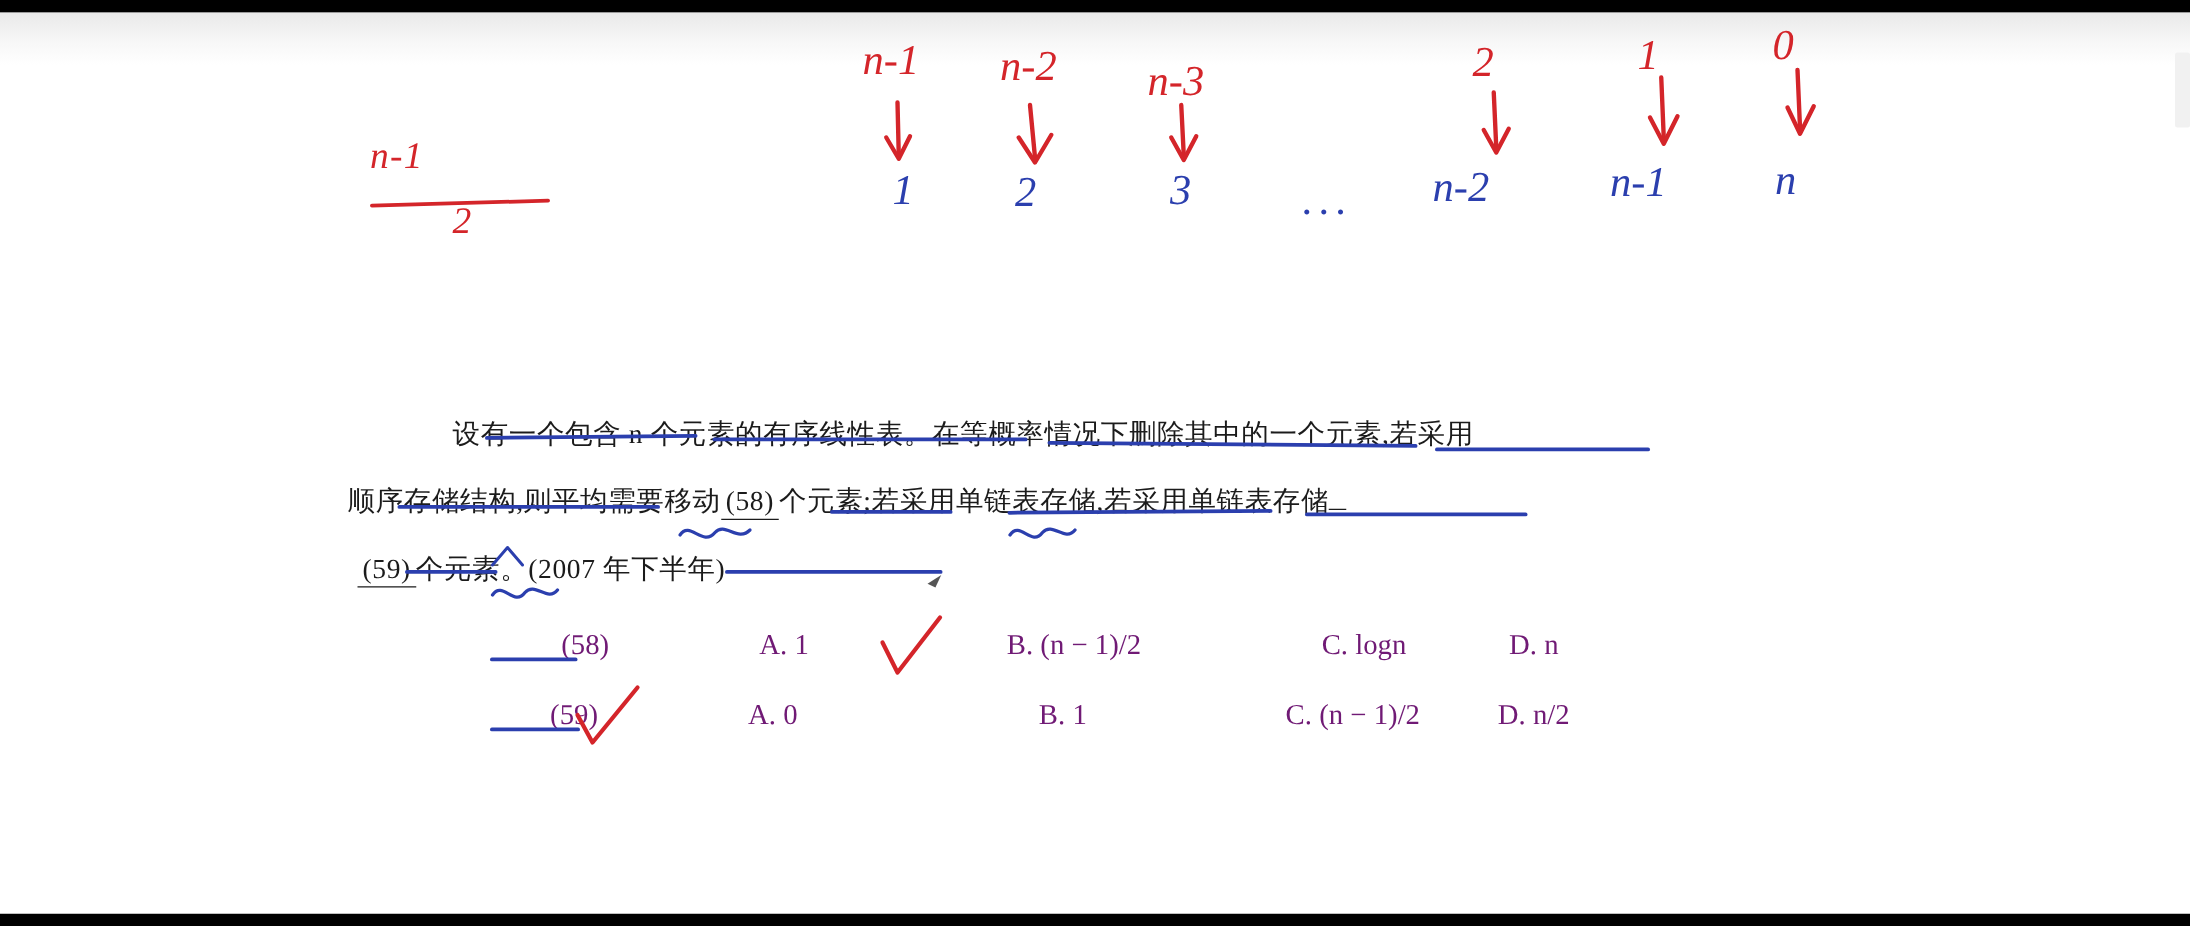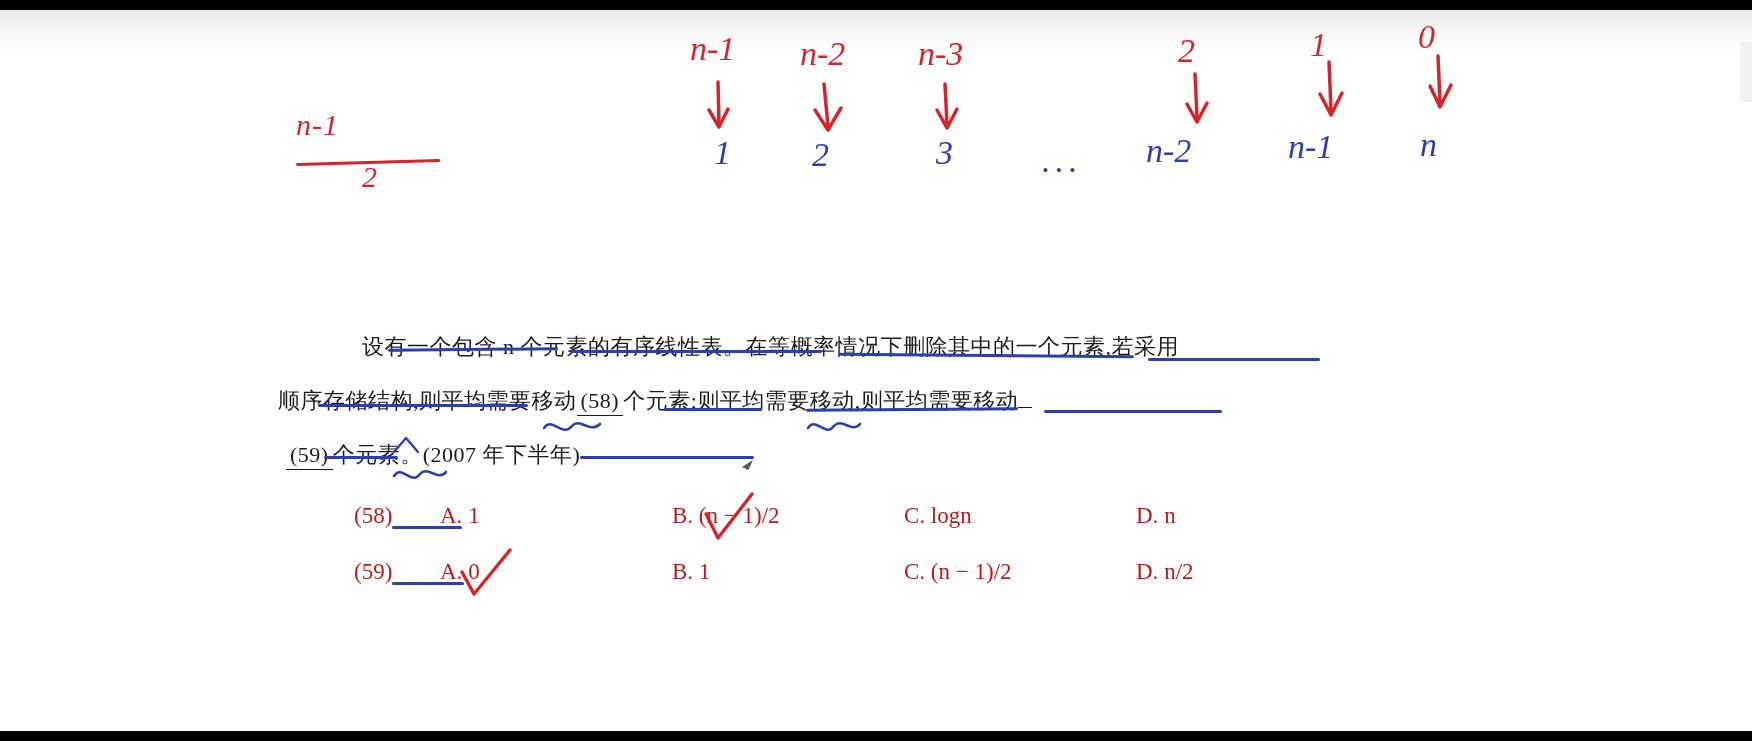--- a/index.html
+++ b/index.html
@@ -134,21 +134,22 @@
     width: 14px;
   }
 
   
   .choice-row {
     position: relative;
     font-size: 23px;
     line-height: 56px;
     white-space: nowrap;
     font-family: "Liberation Serif", serif;
-    color: #b91c1c;
+    color: #701a75;
+    text-align: center;
   }
   .choice-row .qno { display: inline-block; width: 86px; }
   .opt {
     display: inline-block;
     width: 232px;
   }
   .opt.last { width: auto; }
 
   
   .u-line {
@@ -183,21 +184,21 @@
     <div id="right-sliver"></div>
 
     <div id="frac">
       <span class="ink-red hw num">n-1</span>
       <span class="bar"></span>
       <span class="ink-red hw den">2</span>
     </div>
 
     <div class="ink ink-red hw-big" style="left:690px; top:20px;">n-1</div>
     <div class="ink ink-red hw-big" style="left:800px; top:25px;">n-2</div>
-    <div class="ink ink-red hw-big" style="left:918px; top:25px;">n-3</div>
+    <div class="ink ink-red hw-big" style="left:918px; top:37px;">n-3</div>
     <div class="ink ink-red hw-big" style="left:1178px; top:22px;">2</div>
     <div class="ink ink-red hw-big" style="left:1310px; top:16px;">1</div>
     <div class="ink ink-red hw-big" style="left:1418px; top:8px;">0</div>
 
     <svg class="arrow-svg" style="left:700px; top:70px;" width="40" height="58" viewBox="0 0 40 58">
       <path d="M18 2 L19 44" stroke="#d4252a" stroke-width="3.5" fill="none" stroke-linecap="round"></path>
       <path d="M9 30 L19 47 L28 29" stroke="#d4252a" stroke-width="3.5" fill="none" stroke-linecap="round" stroke-linejoin="round"></path>
     </svg>
     <svg class="arrow-svg" style="left:808px; top:72px;" width="44" height="58" viewBox="0 0 44 58">
       <path d="M16 2 L20 44" stroke="#d4252a" stroke-width="3.5" fill="none" stroke-linecap="round"></path>
@@ -226,21 +227,21 @@
     <div class="ink ink-blue hw-big" style="left:1042px; top:132px; letter-spacing:5px;">...</div>
     <div class="ink ink-blue hw-big" style="left:1146px; top:122px;">n-2</div>
     <div class="ink ink-blue hw-big" style="left:1288px; top:118px;">n-1</div>
     <div class="ink ink-blue hw-big" style="left:1420px; top:116px;">n</div>
 
     <div id="doc">
       <div class="doc-line">
         <span class="indent"></span><span>设有一个包含 n 个元素的有序线性表。在等概率情况下删除其中的一个元素,若采用</span>
       </div>
       <div class="doc-line" style="margin-left:-40px;">
-        <span>顺序存储结构,则平均需要移动</span><span class="blank-ul">(58)</span><span>个元素;则平均需要移动,则平均需要移动</span><span class="tail-ul"></span>
+        <span>顺序存储结构,则平均需要移动</span><span class="blank-ul">(58)</span><span>个元素;若采用单链表存储,若采用单链表存储</span><span class="tail-ul"></span>
       </div>
       <div class="doc-line" style="margin-left:-32px;">
         <span class="blank-ul">(59)</span><span>个元素。(2007 年下半年)</span>
       </div>
 
       <div class="choice-row" style="margin-left:36px; margin-top:6px;">
         <span class="qno">(58)</span><span class="opt"><span>A.</span>&nbsp;<span>1</span></span><span class="opt"><span>B.</span>&nbsp;<span>(n − 1)/2</span></span><span class="opt"><span>C.</span>&nbsp;<span>logn</span></span><span class="opt last"><span>D.</span>&nbsp;<span>n</span></span>
       </div>
 
       <div class="choice-row" style="margin-left:36px;">

